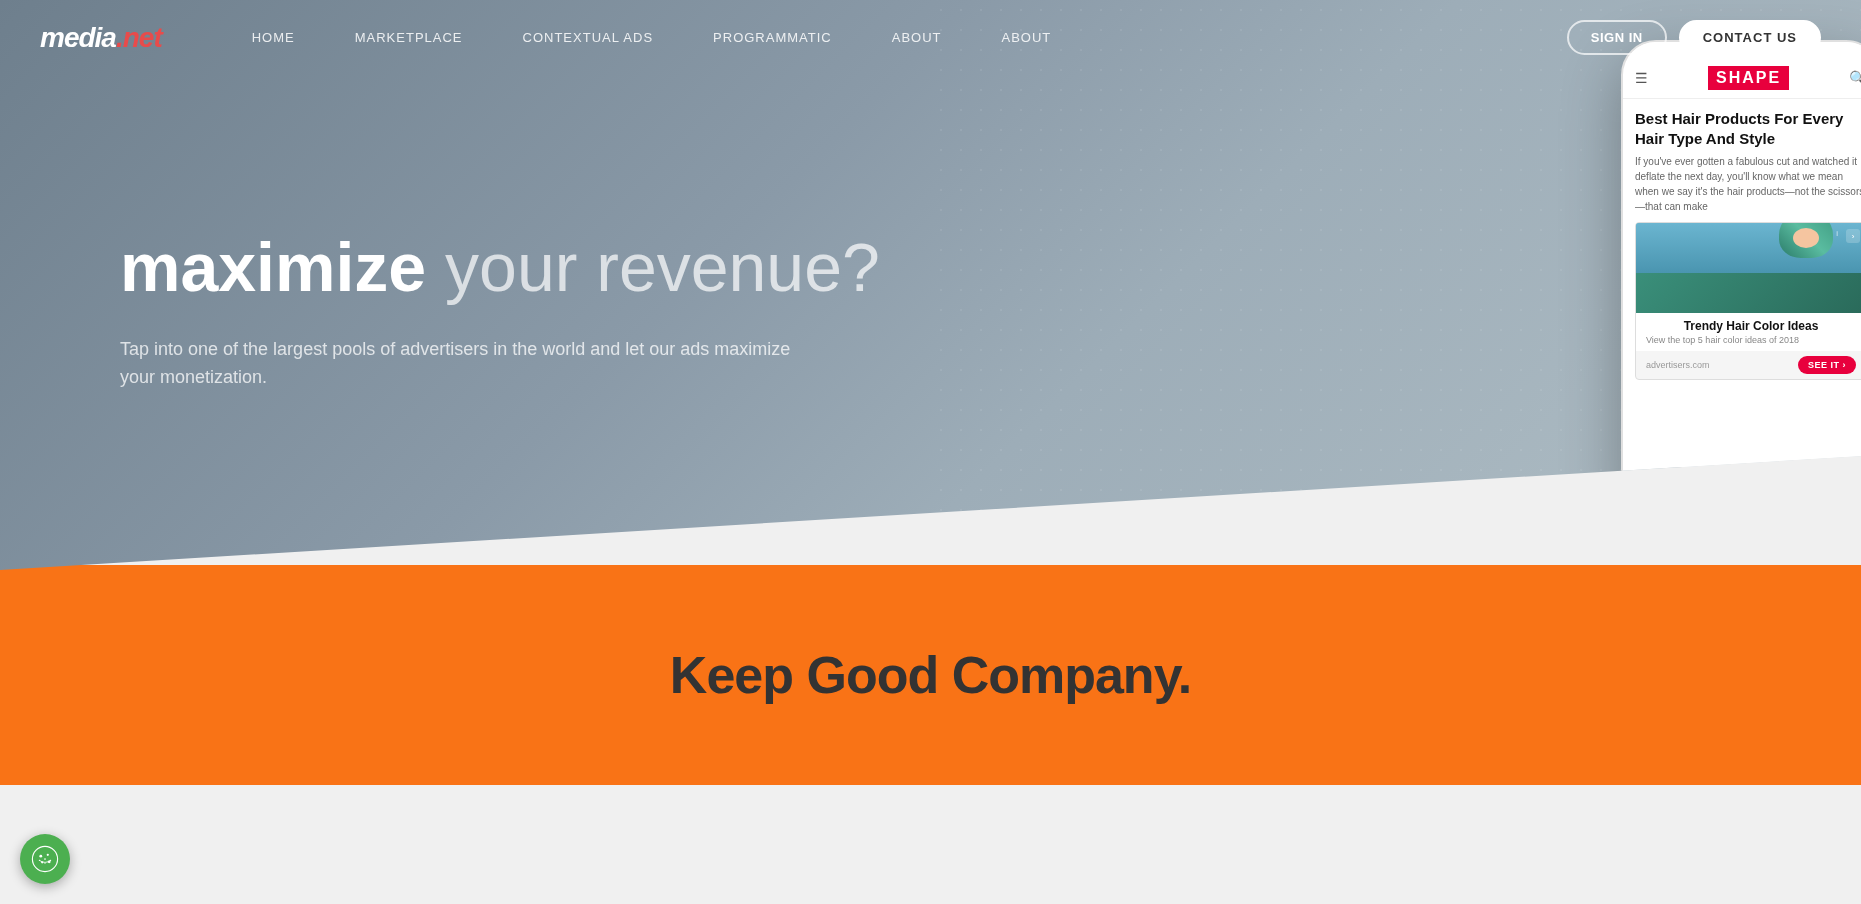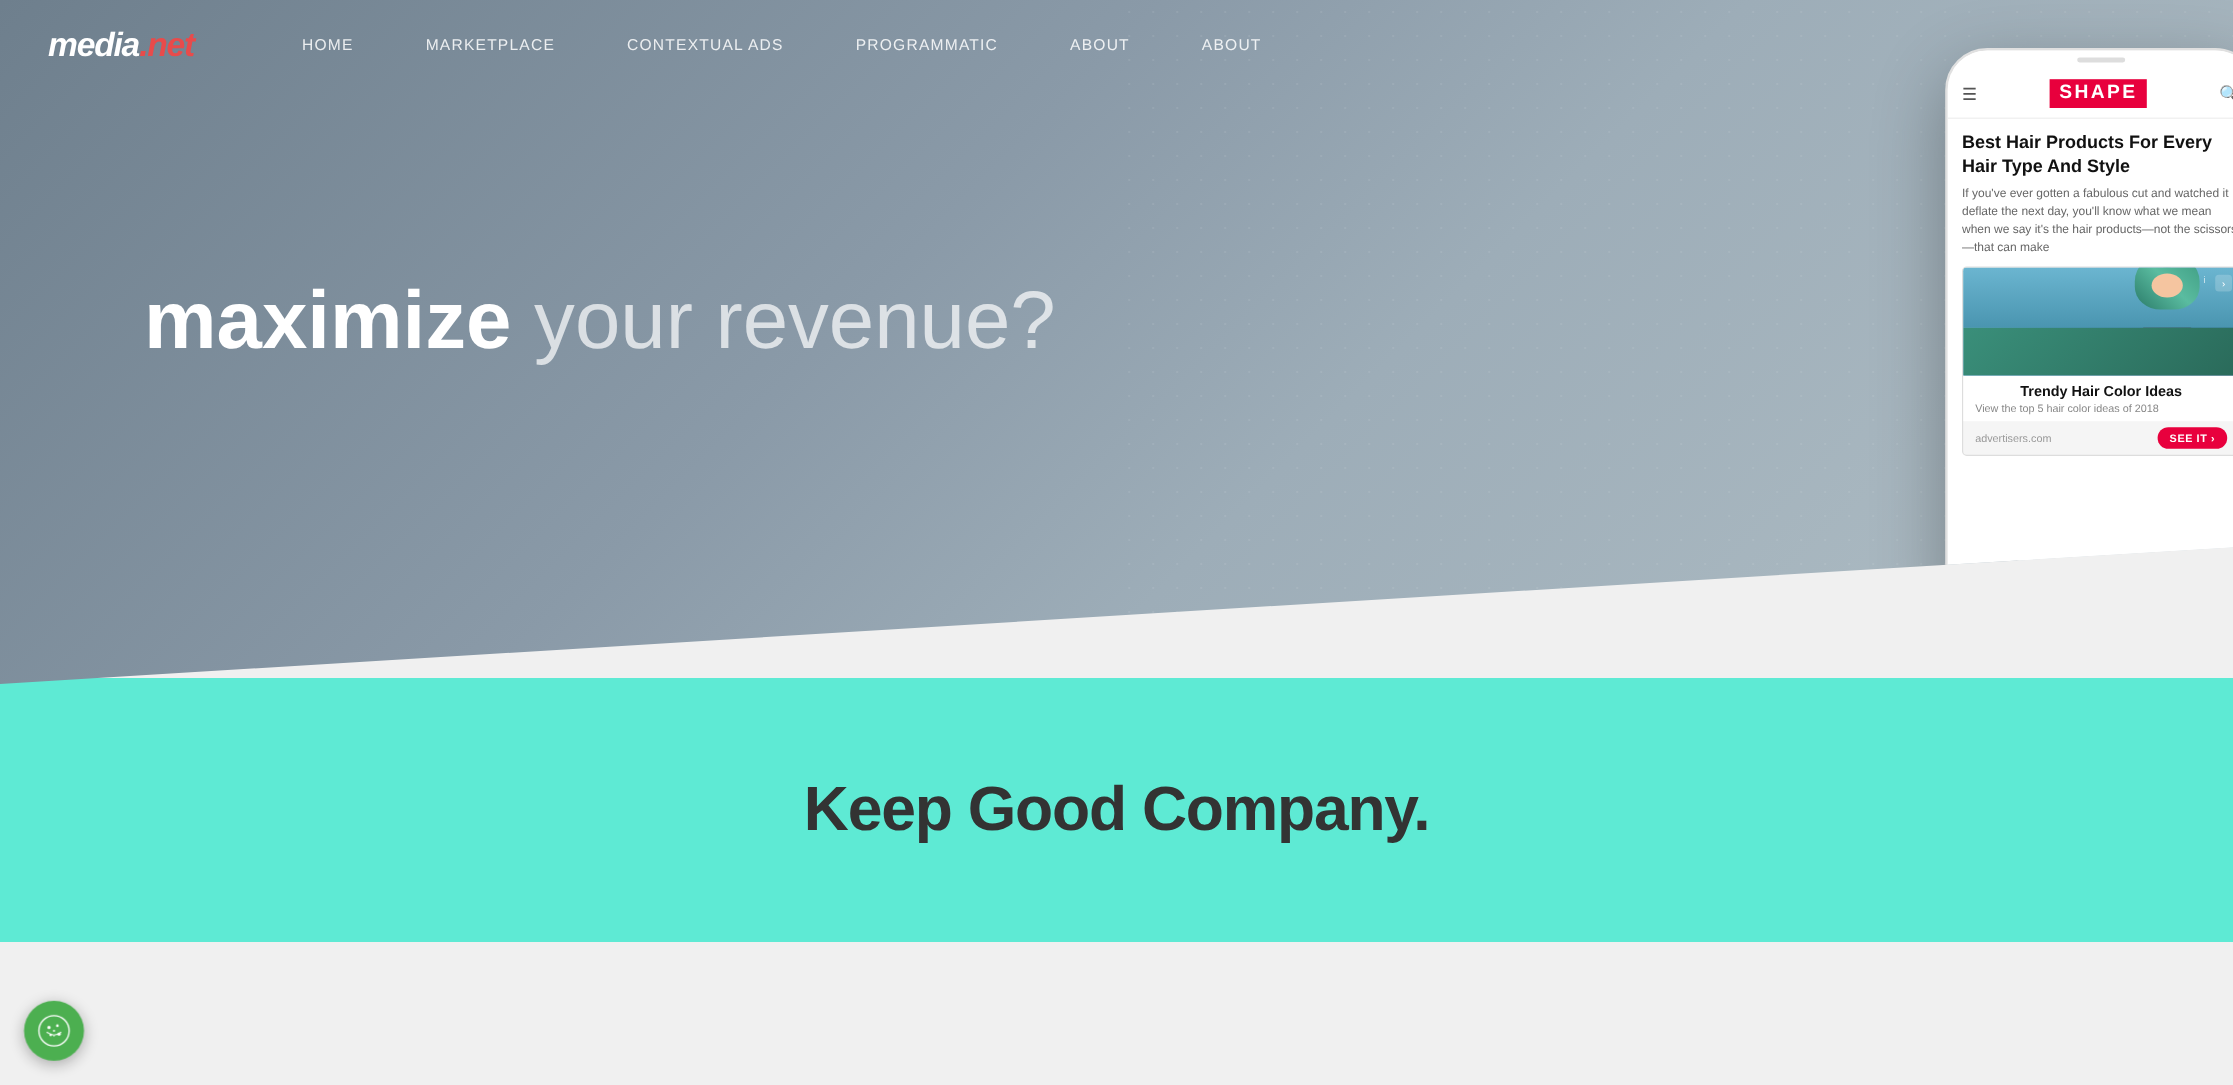--- a/index.html
+++ b/index.html
@@ -293,21 +293,21 @@
       color: white;
       font-size: 9px;
       font-weight: 700;
       padding: 4px 10px;
       border-radius: 12px;
       letter-spacing: 0.5px;
     }
 
     
     .bottom-section {
-      background: #5eead4;
+      background: #f97316;
       padding: 80px 40px;
       text-align: center;
       margin-top: -5px;
     }
 
     .bottom-title {
       font-size: 52px;
       font-weight: 900;
       color: #333;
       letter-spacing: -1px;
@@ -360,28 +360,33 @@
 
   <div class="nav-links">
     <a class="nav-link">HOME</a>
     <a class="nav-link">MARKETPLACE</a>
     <a class="nav-link">CONTEXTUAL ADS</a>
     <a class="nav-link">PROGRAMMATIC</a>
     <a class="nav-link">ABOUT</a>
     <a class="nav-link">ABOUT</a>
   </div>
 
+  <div class="nav-actions">
+    <button class="btn-signin">SIGN IN</button>
+    <button class="btn-contact">CONTACT US</button>
+  </div>
 </nav>
 
 <section class="hero">
   <div class="hero-content">
     <h1 class="hero-title">
       <br>
       <span class="bold">maximize</span><span> your revenue?</span>
     </h1>
+    <p class="hero-subtitle">Tap into one of the largest pools of advertisers in the world and let our ads maximize your monetization.</p>
   </div>
 
   <div class="phone-mockups">
 
     <div class="phone-main">
       <div class="phone-inner">
 
         <div style="text-align:center; padding:6px 0; background:white;">
           <div style="width:40px;height:4px;background:#ddd;border-radius:2px;margin:0 auto;"></div>
         </div>

